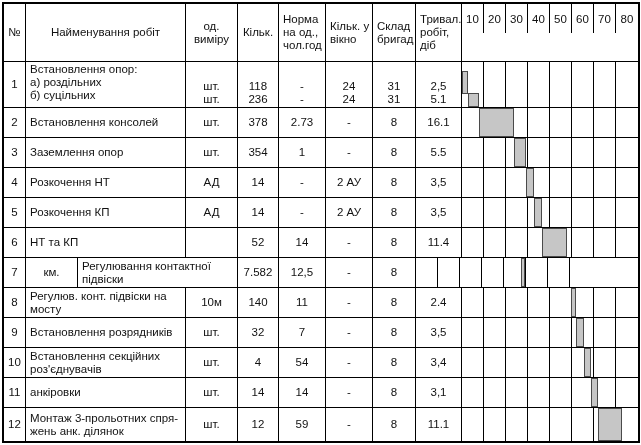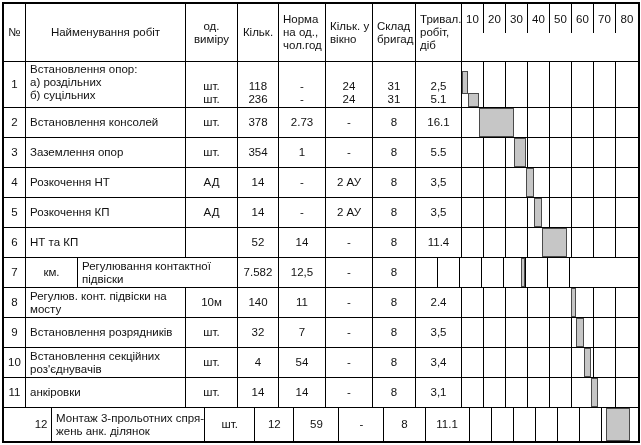--- a/index.html
+++ b/index.html
@@ -470,21 +470,21 @@
             <div class="g-line" style="left: 21px;"></div>
             <div class="g-line" style="left: 43px;"></div>
             <div class="g-line" style="left: 65px;"></div>
             <div class="g-line" style="left: 87px;"></div>
             <div class="g-line" style="left: 109px;"></div>
             <div class="g-line" style="left: 131px;"></div>
             <div class="g-line" style="left: 153px;"></div>
             <div class="g-bar" style="left: 129px; width: 7px; top: 0px; bottom: 0px; background: rgb(198, 198, 198); border-color: rgb(74, 74, 74);"></div>
           </div>
   </div>
-        <div class="row" style="height: 33px; margin-left: 27px;">
+        <div class="row" style="height: 33px;">
     <div class="cell w-num num-cell">12</div>
     <div class="cell w-name left">
             <span class="ln">Монтаж 3-прольотних спря-</span>
             <span class="ln">жень анк. ділянок</span>
           </div>
     <div class="cell w-unit">
             <span class="ln">шт.</span>
           </div>
     <div class="cell w-qty">
             <span class="ln">12</span>

